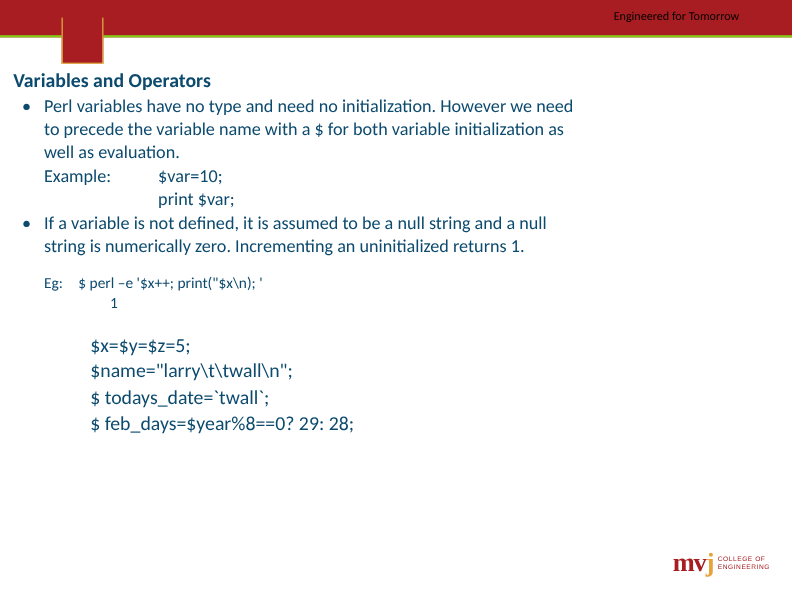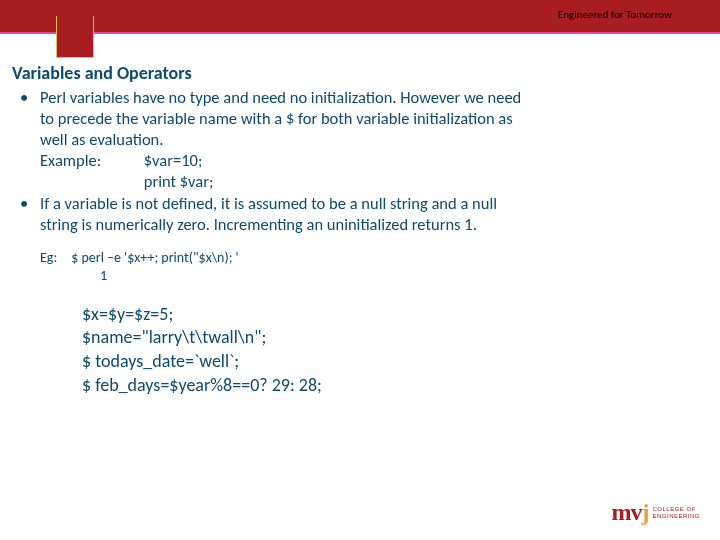--- a/index.html
+++ b/index.html
@@ -9,21 +9,21 @@
     font-family: Calibri, Arial, sans-serif;
     background: #ffffff;
     position: relative;
     overflow: hidden;
   }
   .header-bar {
     width: 100%;
     height: 34px;
     background: #a81d21;
     position: relative;
-    border-bottom: 2px solid #ec4899;
+    border-bottom: 2px solid #84cc16;
   }
   .tagline {
     position: absolute;
     right: 48px;
     top: 8px;
     color: #000;
     font-size: 11px;
     font-family: Calibri, Arial, sans-serif;
   }
   .tab {
@@ -132,21 +132,21 @@
 
   <div class="eg-block">
     <span class="eg-label">Eg:</span>
     <span>$ perl –e '$x++; print("$x\n); '</span>
     <div class="eg-indent">1</div>
   </div>
 
   <div class="code-block">
     <div>$x=$y=$z=5;</div>
     <div>$name="larry\t\twall\n";</div>
-    <div>$ todays_date=`well`;</div>
+    <div>$ todays_date=`twall`;</div>
     <div>$ feb_days=$year%8==0? 29: 28;</div>
   </div>
 </div>
 
 <div class="footer-logo">
   <span class="logo-mvj">
     <span>m</span><span>v</span><span class="logo-j">j</span>
   </span>
   <span class="logo-text">
     <span>COLLEGE OF</span><br>

